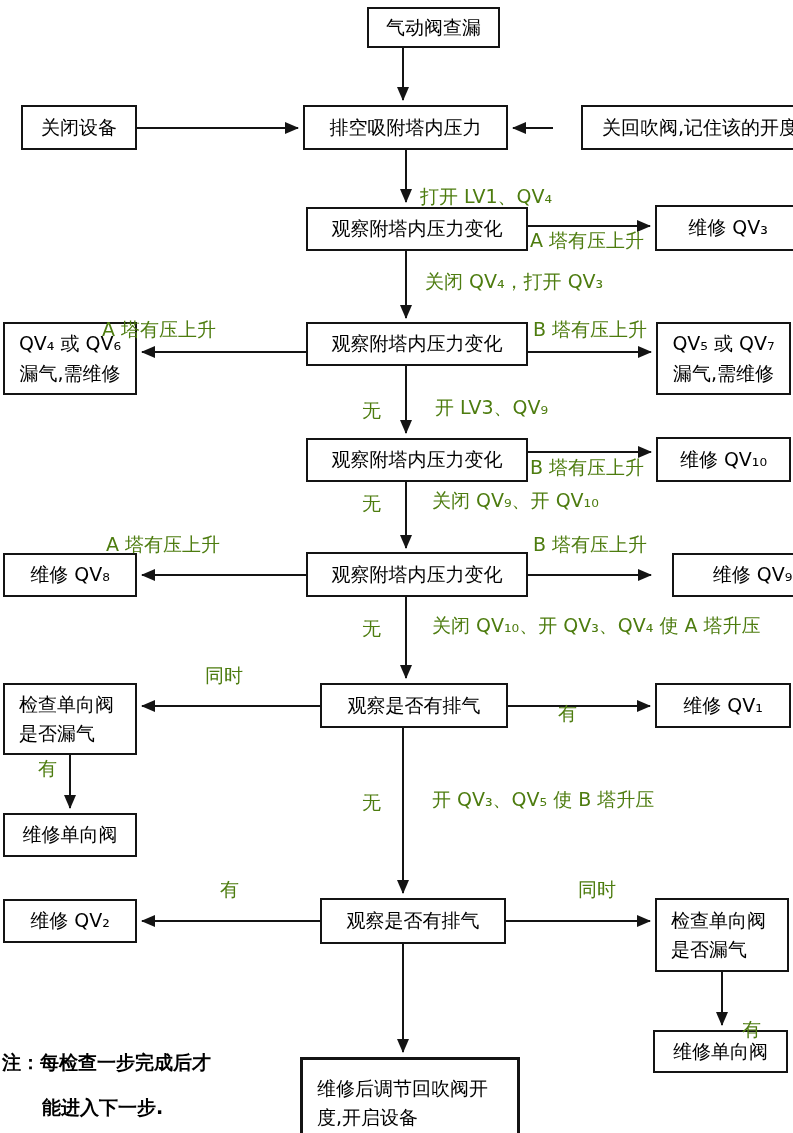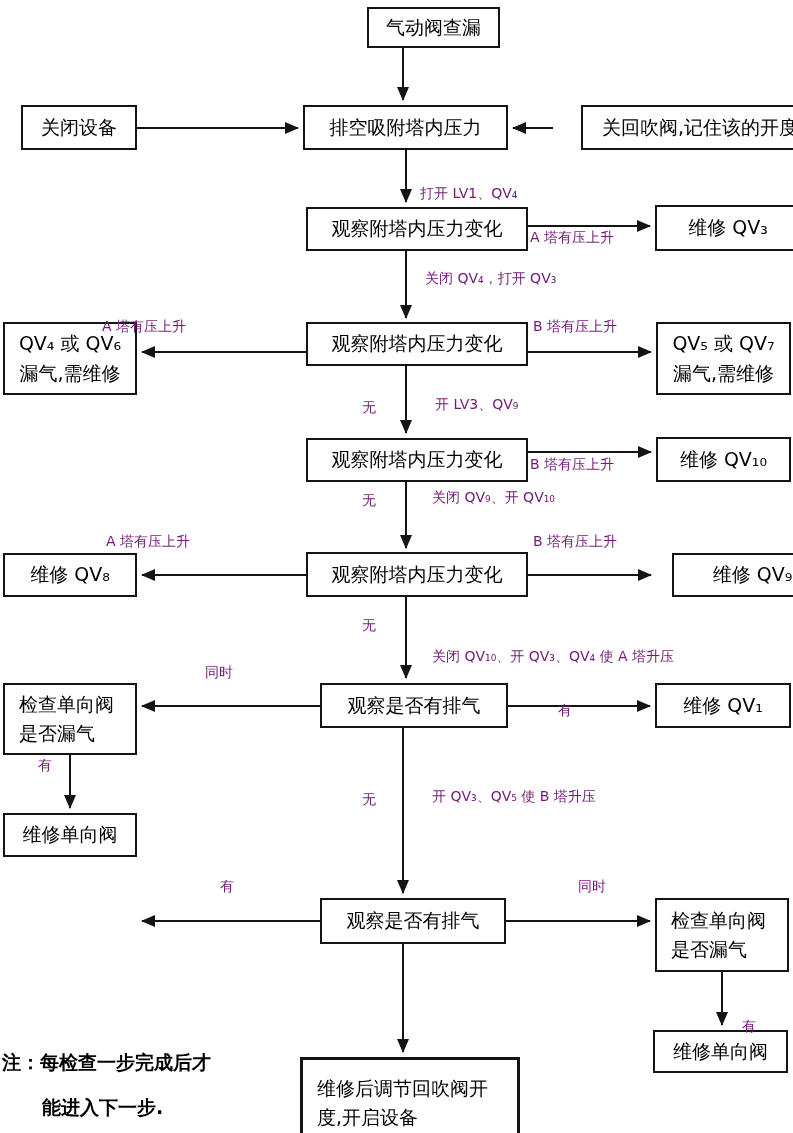--- a/index.html
+++ b/index.html
@@ -32,25 +32,25 @@
   }
   .box.left {
     justify-content: flex-start;
     text-align: left;
     padding-left: 14px;
     padding-right: 6px;
   }
   .box.thick { border-width: 3px; }
   .lbl {
     position: absolute;
-    font-size: 14px;
+    font-size: 19px;
     line-height: 1.2;
     white-space: nowrap;
     z-index: 3;
-    color: #701a75;
+    color: #4d7c0f;
   }
   .note {
     position: absolute;
     font-size: 19px;
     font-weight: bold;
     white-space: nowrap;
     z-index: 3;
   }
   svg.arrows {
     position: absolute;
@@ -127,20 +127,21 @@
 
   <div class="box left" style="left:3px; top:683px; width:134px; height:72px;">检查单向阀
 是否漏气</div>
 
   <div class="box" style="left:320px; top:683px; width:188px; height:45px;">观察是否有排气</div>
 
   <div class="box" style="left:655px; top:683px; width:136px; height:45px;">维修 QV₁</div>
 
   <div class="box" style="left:3px; top:813px; width:134px; height:44px;">维修单向阀</div>
 
+  <div class="box" style="left:3px; top:899px; width:134px; height:44px;">维修 QV₂</div>
 
   <div class="box" style="left:320px; top:898px; width:186px; height:46px;">观察是否有排气</div>
 
   <div class="box left" style="left:655px; top:898px; width:134px; height:74px;">检查单向阀
 是否漏气</div>
 
   <div class="box" style="left:653px; top:1030px; width:135px; height:43px;">维修单向阀</div>
 
   <div class="box left thick" style="left:300px; top:1057px; width:220px; height:92px;">维修后调节回吹阀开
 度,开启设备</div>
@@ -165,21 +166,21 @@
   <div class="lbl" style="left:362px; top:492px;">无</div>
 
   <div class="lbl" style="left:432px; top:489px;">关闭 QV₉、开 QV₁₀</div>
 
   <div class="lbl" style="left:106px; top:533px;">A 塔有压上升</div>
 
   <div class="lbl" style="left:533px; top:533px;">B 塔有压上升</div>
 
   <div class="lbl" style="left:362px; top:617px;">无</div>
 
-  <div class="lbl" style="left:432px; top:648px;">关闭 QV₁₀、开 QV₃、QV₄ 使 A 塔升压</div>
+  <div class="lbl" style="left:432px; top:614px;">关闭 QV₁₀、开 QV₃、QV₄ 使 A 塔升压</div>
 
   <div class="lbl" style="left:205px; top:664px;">同时</div>
 
   <div class="lbl" style="left:558px; top:702px;">有</div>
 
   <div class="lbl" style="left:38px; top:757px;">有</div>
 
   <div class="lbl" style="left:362px; top:791px;">无</div>
 
   <div class="lbl" style="left:432px; top:788px;">开 QV₃、QV₅ 使 B 塔升压</div>

